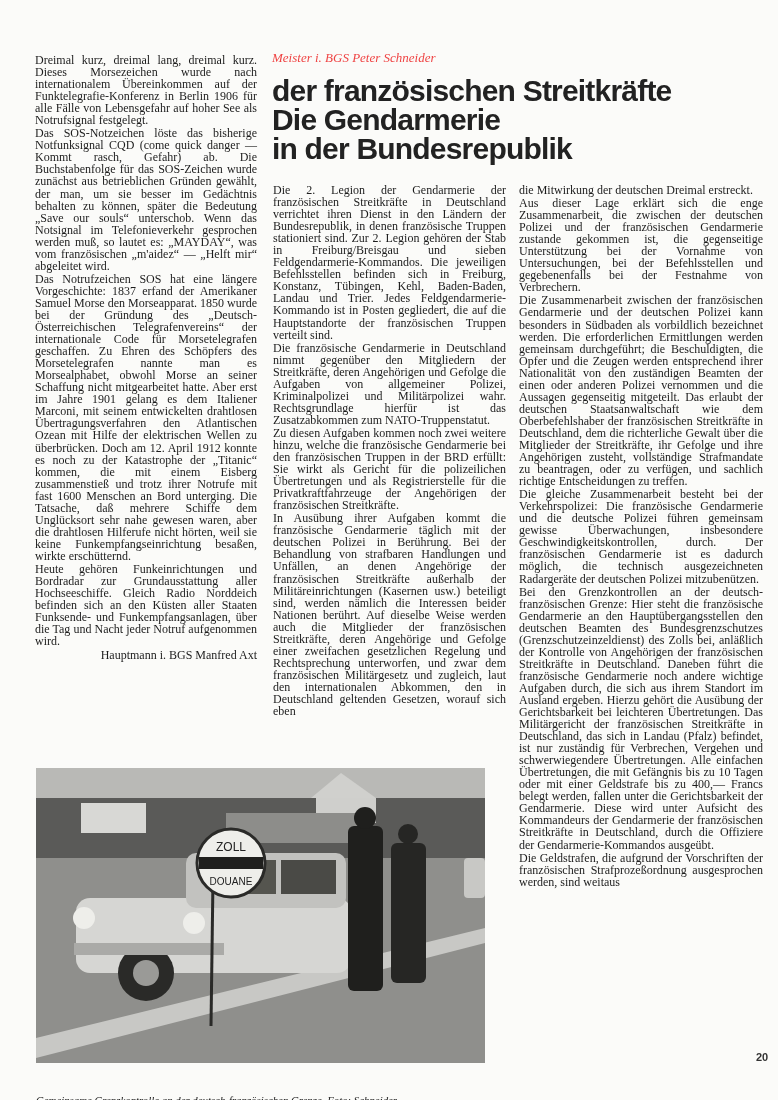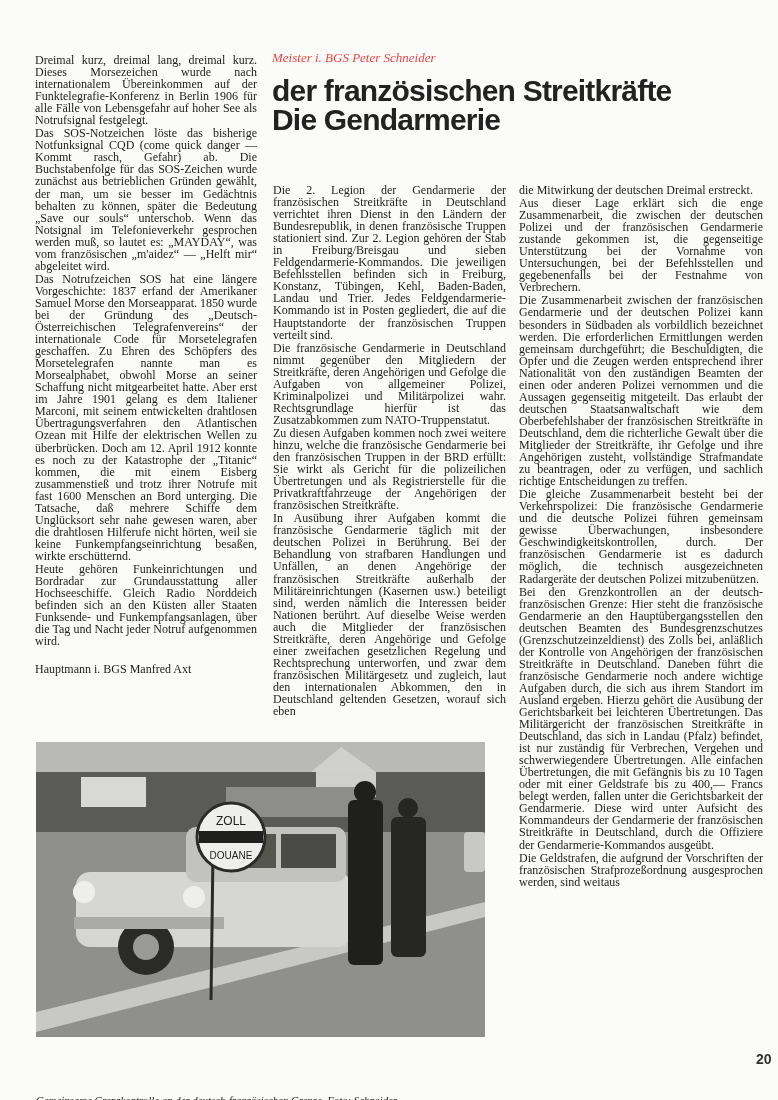--- a/index.html
+++ b/index.html
@@ -3,44 +3,45 @@
 <meta charset="utf-8">
 <style>
   * { margin:0; padding:0; box-sizing:border-box; }
   html, body { width:778px; height:1100px; background:#fbfbf9; overflow:hidden; }
   body { position:relative; font-family:"Liberation Serif","DejaVu Serif",serif; color:#1c1c1c; }
   .col { position:absolute; font-size:12px; line-height:12.05px; text-align:justify; hyphens:auto; }
   .col p { margin-bottom:1px; }
   #col1 { left:35px; top:54px; width:222px; }
   #col2 { left:273px; top:184px; width:233px; }
   #col3 { left:519px; top:184px; width:244px; }
-  .signoff { margin-top:16px; }
+  .signoff { text-align:right; margin-top:2px; }
   #byline { position:absolute; left:272px; top:50px; font-style:italic; font-size:13px; color:#ef4444; }
   #headline { position:absolute; left:272px; top:76px; width:500px; font-family:"Liberation Sans","DejaVu Sans",sans-serif; font-weight:bold; font-size:30px; line-height:29px; letter-spacing:-0.8px; color:#222; }
   #headline span { display:block; }
-  #photo { position:absolute; left:36px; top:742px; width:449px; height:295px; background:#15803d; overflow:hidden;text-decoration:underline; }
+  #photo { position:absolute; left:36px; top:768px; width:449px; height:295px; background:#15803d; overflow:hidden;text-decoration:underline; }
   #caption { position:absolute; left:36px; top:1094px; font-style:italic; font-size:10.8px; color:#222; }
-  #page-number { position:absolute; left:756px; top:1051px; font-family:"Liberation Sans","DejaVu Sans",sans-serif; font-weight:bold; font-size:14px; color:#333; }
+  #page-number { position:absolute; left:756px; top:1051px; font-family:"Liberation Sans","DejaVu Sans",sans-serif; font-weight:bold; font-size:11px; color:#333; }
 </style>
 </head>
 <body>
 
 <div id="col1" class="col">
   <p>Dreimal kurz, dreimal lang, dreimal kurz. Dieses Morsezeichen wurde nach internationalem Übereinkommen auf der Funktelegrafie-Konferenz in Berlin 1906 für alle Fälle von Lebensgefahr auf hoher See als Notrufsignal festgelegt.</p>
   <p>Das SOS-Notzeichen löste das bisherige Notfunksignal CQD (come quick danger — Kommt rasch, Gefahr) ab. Die Buchstabenfolge für das SOS-Zeichen wurde zunächst aus betrieblichen Gründen gewählt, der man, um sie besser im Gedächtnis behalten zu können, später die Bedeutung „Save our souls“ unterschob. Wenn das Notsignal im Telefonieverkehr gesprochen werden muß, so lautet es: „MAYDAY“, was vom französischen „m'aidez“ — „Helft mir“ abgeleitet wird.</p>
   <p>Das Notrufzeichen SOS hat eine längere Vorgeschichte: 1837 erfand der Amerikaner Samuel Morse den Morseapparat. 1850 wurde bei der Gründung des „Deutsch-Österreichischen Telegrafenvereins“ der internationale Code für Morsetelegrafen geschaffen. Zu Ehren des Schöpfers des Morsetelegrafen nannte man es Morsealphabet, obwohl Morse an seiner Schaffung nicht mitgearbeitet hatte. Aber erst im Jahre 1901 gelang es dem Italiener Marconi, mit seinem entwickelten drahtlosen Übertragungsverfahren den Atlantischen Ozean mit Hilfe der elektrischen Wellen zu überbrücken. Doch am 12. April 1912 konnte es noch zu der Katastrophe der „Titanic“ kommen, die mit einem Eisberg zusammenstieß und trotz ihrer Notrufe mit fast 1600 Menschen an Bord unterging. Die Tatsache, daß mehrere Schiffe dem Unglücksort sehr nahe gewesen waren, aber die drahtlosen Hilferufe nicht hörten, weil sie keine Funkempfangseinrichtung besaßen, wirkte erschütternd.</p>
   <p>Heute gehören Funkeinrichtungen und Bordradar zur Grundausstattung aller Hochseeschiffe. Gleich Radio Norddeich befinden sich an den Küsten aller Staaten Funksende- und Funkempfangsanlagen, über die Tag und Nacht jeder Notruf aufgenommen wird.</p>
   <p class="signoff">Hauptmann i. BGS Manfred Axt</p>
 </div>
 
 <div id="byline">Meister i. BGS Peter Schneider</div>
 
 <h1 id="headline">
   <span>der französischen Streitkräfte</span>
   <span>Die Gendarmerie</span>
+  <span>in der Bundesrepublik</span>
 </h1>
 
 <div id="col2" class="col">
   <p>Die 2. Legion der Gendarmerie der französischen Streitkräfte in Deutschland verrichtet ihren Dienst in den Ländern der Bundesrepublik, in denen französische Truppen stationiert sind. Zur 2. Legion gehören der Stab in Freiburg/Breisgau und sieben Feldgendarmerie-Kommandos. Die jeweiligen Befehlsstellen befinden sich in Freiburg, Konstanz, Tübingen, Kehl, Baden-Baden, Landau und Trier. Jedes Feldgendarmerie-Kommando ist in Posten gegliedert, die auf die Hauptstandorte der französischen Truppen verteilt sind.</p>
   <p>Die französische Gendarmerie in Deutschland nimmt gegenüber den Mitgliedern der Streitkräfte, deren Angehörigen und Gefolge die Aufgaben von allgemeiner Polizei, Kriminalpolizei und Militärpolizei wahr. Rechtsgrundlage hierfür ist das Zusatzabkommen zum NATO-Truppenstatut.</p>
   <p>Zu diesen Aufgaben kommen noch zwei weitere hinzu, welche die französische Gendarmerie bei den französischen Truppen in der BRD erfüllt: Sie wirkt als Gericht für die polizeilichen Übertretungen und als Registrierstelle für die Privatkraftfahrzeuge der Angehörigen der französischen Streitkräfte.</p>
   <p>In Ausübung ihrer Aufgaben kommt die französische Gendarmerie täglich mit der deutschen Polizei in Berührung. Bei der Behandlung von strafbaren Handlungen und Unfällen, an denen Angehörige der französischen Streitkräfte außerhalb der Militäreinrichtungen (Kasernen usw.) beteiligt sind, werden nämlich die Interessen beider Nationen berührt. Auf dieselbe Weise werden auch die Mitglieder der französischen Streitkräfte, deren Angehörige und Gefolge einer zweifachen gesetzlichen Regelung und Rechtsprechung unterworfen, und zwar dem französischen Militärgesetz und zugleich, laut den internationalen Abkommen, den in Deutschland geltenden Gesetzen, worauf sich eben</p>
 </div>
 
 <div id="col3" class="col">

